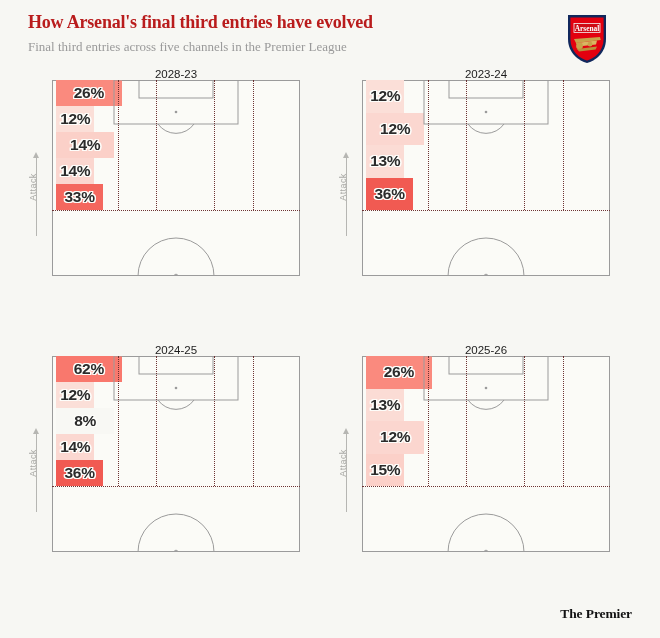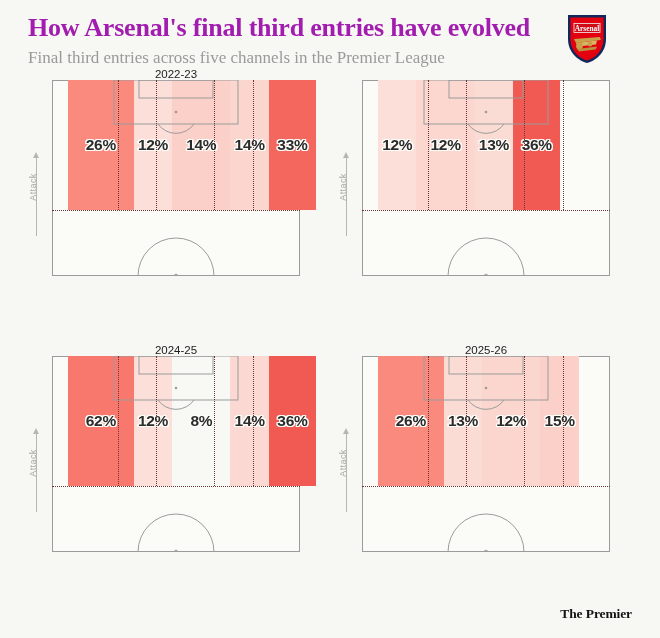--- a/index.html
+++ b/index.html
@@ -6,44 +6,44 @@
   body{
     width:660px;height:638px;
     background:#f7f7f3;
     font-family:"Liberation Sans",sans-serif;
     overflow:hidden;
     position:relative;
   }
   .header{position:absolute;left:28px;top:12px;width:520px;}
   .title{
     font-family:"Liberation Serif",serif;
-    font-weight:bold;font-size:26px;color:#a21caf;
+    font-weight:bold;font-size:18px;color:#b91c1c;
     letter-spacing:-0.2px;line-height:1.2;margin:0;
   }
   .subtitle{
     font-family:"Liberation Serif",serif;
-    font-size:17px;color:#9a9a9a;margin:5px 0 0 0;line-height:1.2;
+    font-size:13px;color:#9a9a9a;margin:5px 0 0 0;line-height:1.2;
   }
   .crest{position:absolute;left:566px;top:13px;width:42px;height:52px;}
   .footer{
     position:absolute;right:28px;bottom:16px;
     font-family:"Liberation Serif",serif;
     font-weight:bold;font-size:13.5px;color:#121212;letter-spacing:-0.1px;
   }
   .panel{position:absolute;}
   .season-label{
     position:absolute;top:0;left:0;width:248px;text-align:center;
     font-size:11.5px;color:#1c1c1c;font-weight:400;
   }
   .pitch{position:absolute;left:52px;top:12px;width:248px;height:196px;}
   .pitch-bg{
     position:absolute;left:0;top:0;width:100%;height:100%;
     background:#fbfbf7;border:1px solid #9b9b9b;box-sizing:border-box;
   }
-  .final-third{position:absolute;left:16px;top:0;width:100%;height:66.5%;display:flex;}
+  .final-third{position:absolute;left:4px;top:0;width:100%;height:66.5%;display:flex;flex-direction:column;}
   .channel{position:relative;height:100%;box-sizing:border-box;}
   .pct{
     position:absolute;left:0;right:0;top:50%;transform:translateY(-50%);
     text-align:center;font-size:15.5px;font-weight:bold;
     color:#2b2b2b;letter-spacing:-0.3px;white-space:nowrap;
     text-shadow:
       -1.3px -1.3px 0 #fdfdfa, 1.3px -1.3px 0 #fdfdfa,
       -1.3px  1.3px 0 #fdfdfa, 1.3px  1.3px 0 #fdfdfa,
       -1.3px 0 0 #fdfdfa, 1.3px 0 0 #fdfdfa,
        0 -1.3px 0 #fdfdfa, 0 1.3px 0 #fdfdfa;
@@ -89,21 +89,21 @@
     <text x="21" y="17.6" text-anchor="middle" fill="#ffffff" font-family="Liberation Serif, serif" font-size="7.4" font-weight="bold">Arsenal</text>
     <path d="M8 26 L34 24 L34.8 27 L10 30 Z" fill="#c8a24a"></path>
     <path d="M10 30 L31 27.6 L30 31.6 L12 33.4 Z" fill="#d9b662"></path>
     <circle cx="13.5" cy="33" r="3.4" fill="#c8a24a"></circle>
     <circle cx="24" cy="31.2" r="2.4" fill="#c8a24a"></circle>
     <path d="M11 36 L31 33.6 L29.6 36.6 L13 38.4 Z" fill="#b8923c"></path>
   </svg>
 </div>
 
 <div class="panel" style="left:0px;top:68px;width:320px;height:250px;">
-  <div class="season-label" style="left:52px;">2022-23</div>
+  <div class="season-label" style="left:52px;">2028-23</div>
   <div class="axis">
     <div class="axis-arrow"></div>
     <div class="axis-line"></div>
     <div class="axis-text">Attack</div>
   </div>
   <div class="pitch">
     <div class="pitch-bg"></div>
     <div class="final-third">
       <div class="channel" style="width:26.5%;background:#fa8a7e;">
           <span class="pct">26%</span>
@@ -132,20 +132,21 @@
     </svg>
     <div class="divider" style="left:26.5%;"></div>
     <div class="divider" style="left:42%;"></div>
     <div class="divider" style="left:65.5%;"></div>
     <div class="divider" style="left:81%;"></div>
     <div class="third-line"></div>
   </div>
 </div>
 
 <div class="panel" style="left:310px;top:68px;width:320px;height:250px;">
+  <div class="season-label" style="left:52px;">2023-24</div>
   <div class="axis">
     <div class="axis-arrow"></div>
     <div class="axis-line"></div>
     <div class="axis-text">Attack</div>
   </div>
   <div class="pitch">
     <div class="pitch-bg"></div>
     <div class="final-third">
       <div class="channel" style="width:15.5%;background:#fbdfd8;">
           <span class="pct">12%</span>

